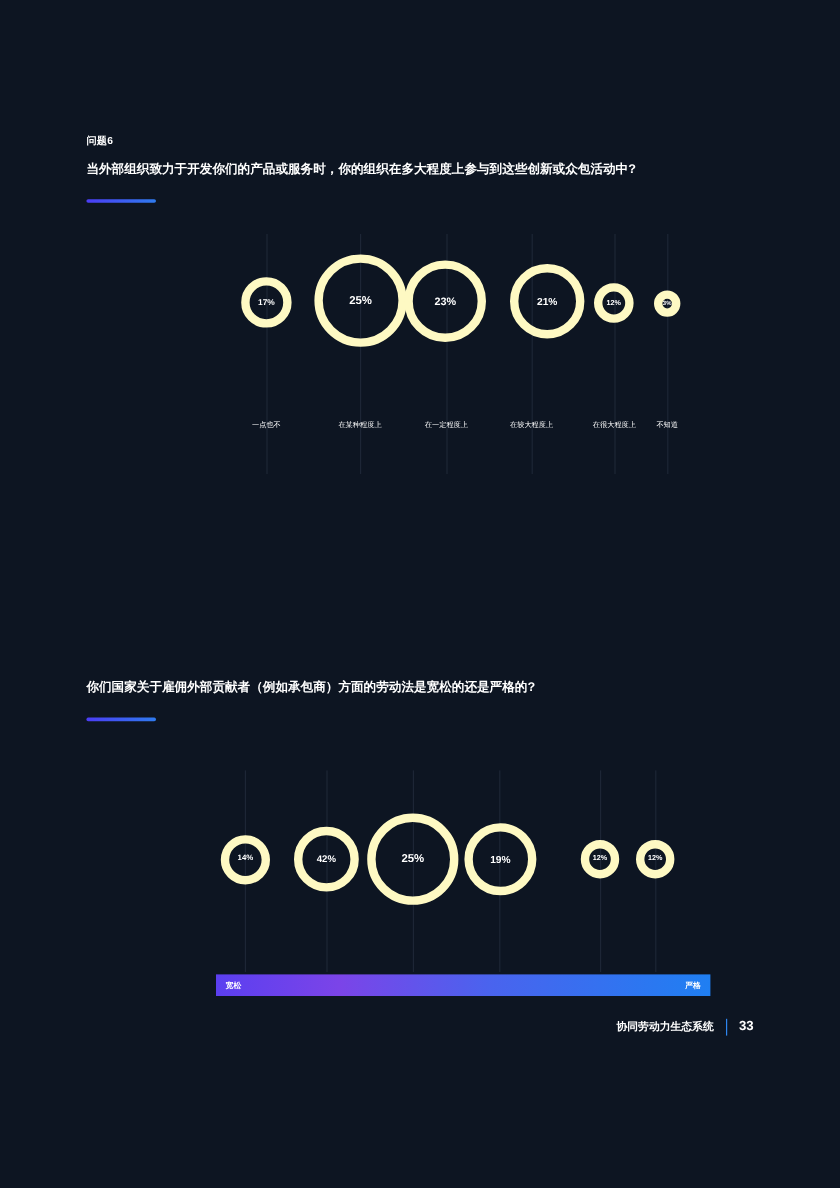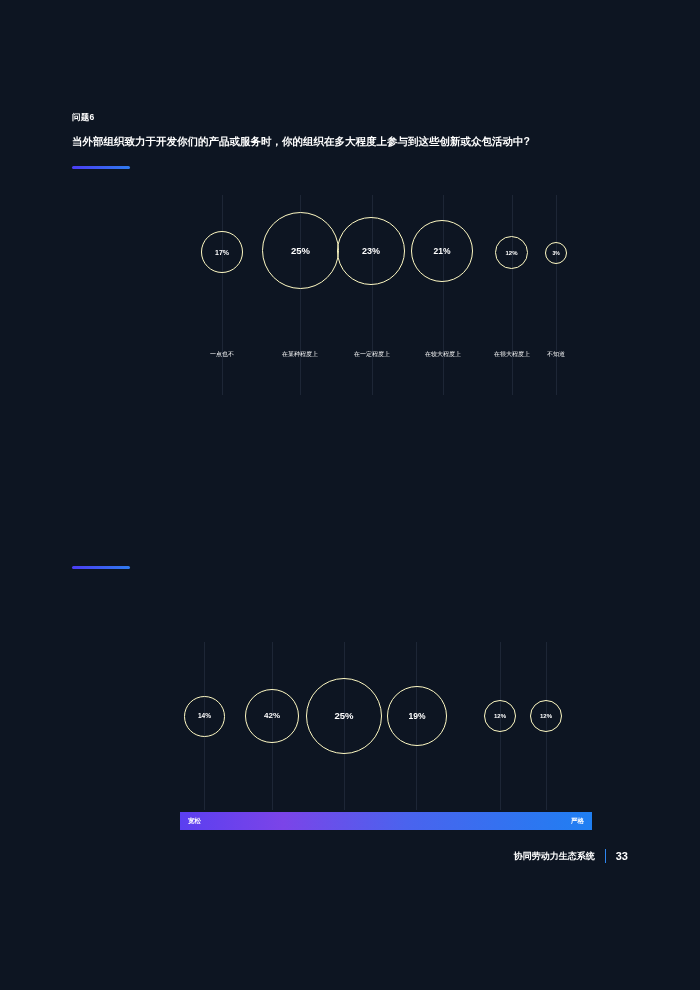--- a/index.html
+++ b/index.html
@@ -80,21 +80,21 @@
     left: 0;
     right: 0;
     height: 130px;
   }
   #chart6 .bubbles { top: 0; }
   #chart7 .bubbles { top: 8px; }
 
   .bubble {
     position: absolute;
     border-radius: 50%;
-    border: 1px solid #fef9c3;
+    border: 7px solid #fef9c3;
     box-sizing: border-box;
     display: flex;
     align-items: center;
     justify-content: center;
     color: #ffffff;
     background: transparent;
   }
   .bubble span {
     font-weight: bold;
     line-height: 1;
@@ -135,21 +135,20 @@
     font-weight: bold;
     color: #ffffff;
   }
 
   
   .footer {
     position: absolute;
     right: 72px;
     bottom: 38px;
     display: flex;
-    align-items: center;
     gap: 10px;
   }
   .footer-title {
     font-size: 9px;
     font-weight: bold;
     color: #ffffff;
   }
   .footer-sep {
     width: 1px;
     height: 14px;
@@ -185,21 +184,21 @@
     <div class="bubbles">
       <div class="bubble" style="left:129px; top:36px; width:42px; height:42px;">
         <span style="font-size:7px;">17%</span>
       </div>
       <div class="bubble" style="left:190px; top:17px; width:77px; height:77px;">
         <span style="font-size:9.5px;">25%</span>
       </div>
       <div class="bubble" style="left:265px; top:22px; width:68px; height:68px;">
         <span style="font-size:9px;">23%</span>
       </div>
-      <div class="bubble" style="left:339px; top:25px; width:62px; height:62px;">
+      <div class="bubble" style="left:353px; top:25px; width:62px; height:62px;">
         <span style="font-size:8.5px;">21%</span>
       </div>
       <div class="bubble" style="left:423px; top:41px; width:33px; height:33px;">
         <span style="font-size:6px;">12%</span>
       </div>
       <div class="bubble" style="left:473px; top:47px; width:22px; height:22px;">
         <span style="font-size:5px;">3%</span>
       </div>
     </div>
 
@@ -207,20 +206,21 @@
       <div class="cat-label" style="left:150px;">一点也不</div>
       <div class="cat-label" style="left:228px;">在某种程度上</div>
       <div class="cat-label" style="left:300px;">在一定程度上</div>
       <div class="cat-label" style="left:371px;">在较大程度上</div>
       <div class="cat-label" style="left:440px;">在很大程度上</div>
       <div class="cat-label" style="left:484px;">不知道</div>
     </div>
   </div>
 
   <div class="qblock" id="q7-block">
+    <p class="q-title">你们国家关于雇佣外部贡献者（例如承包商）方面的劳动法是宽松的还是严格的?</p>
     <div class="accent-bar"></div>
   </div>
 
   <div class="chart" id="chart7">
     <div class="gridlines">
       <div class="gridline" style="left:132px; height:168px;"></div>
       <div class="gridline" style="left:200px; height:168px;"></div>
       <div class="gridline" style="left:272px; height:168px;"></div>
       <div class="gridline" style="left:344px; height:168px;"></div>
       <div class="gridline" style="left:428px; height:168px;"></div>

